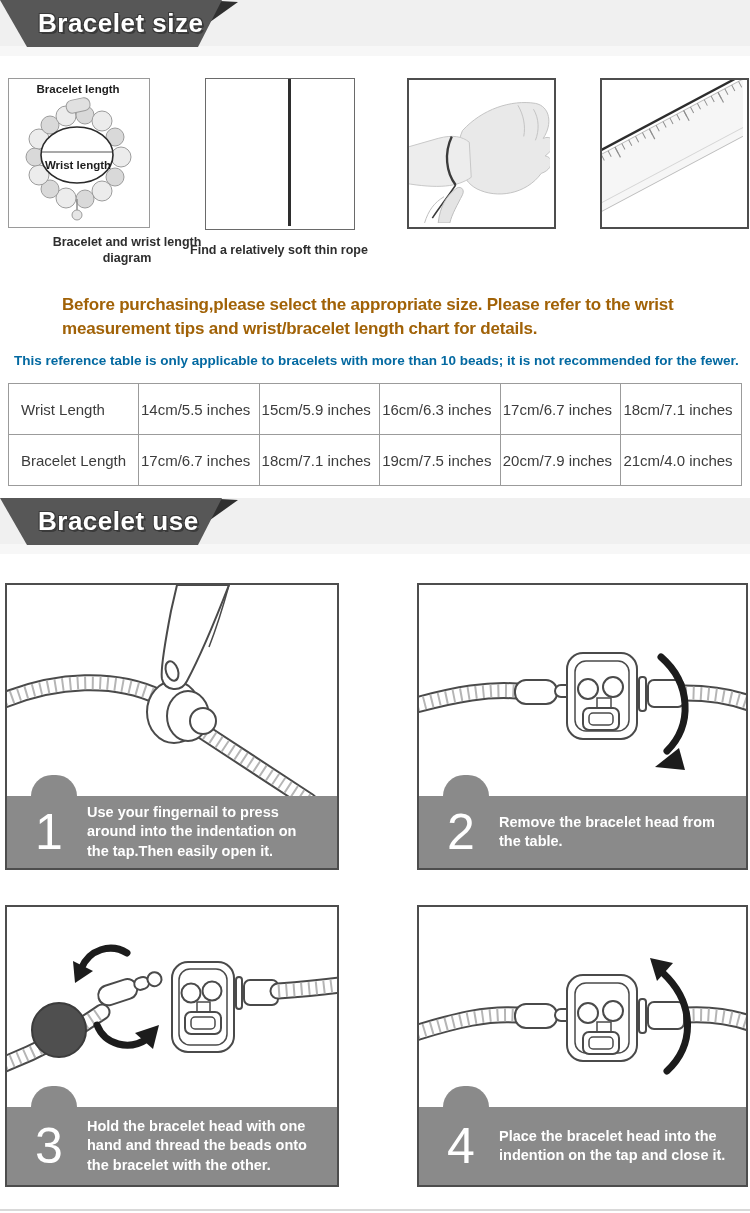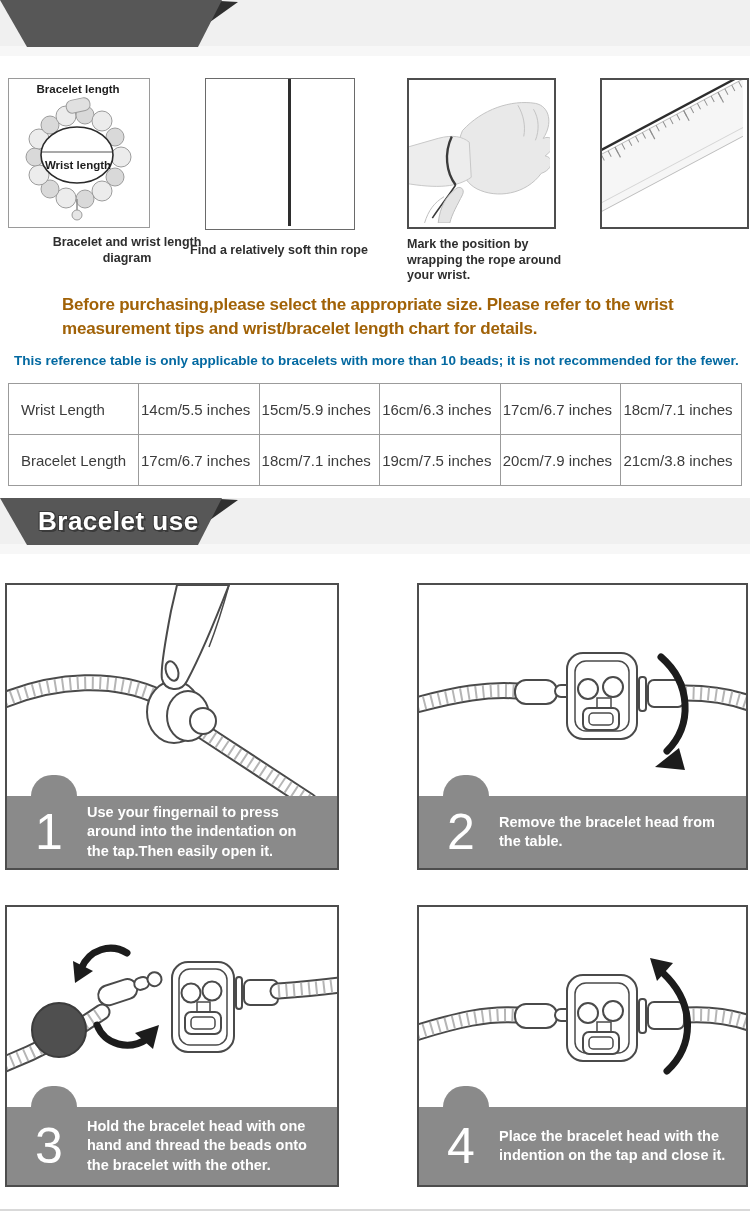--- a/index.html
+++ b/index.html
@@ -57,20 +57,21 @@
 <body>
 
 <div id="page">
 
   <div class="abs banner-strip" style="top:0;"></div>
   <div class="abs banner-strip2" style="top:46px;"></div>
   <svg class="abs banner-svg" style="top:0;" viewBox="0 0 245 52">
     <polygon points="202,0 238,2 210,22" fill="#2f2f2f"></polygon>
     <polygon points="0,0 222,0 198,47 27,47" fill="#575757"></polygon>
   </svg>
+  <div class="abs banner-label" style="top:8px;">Bracelet size</div>
 
   <div class="abs mbox" style="left:8px;top:78px;width:140px;height:148px;border-color:#9a9a9a;">
     <svg width="138" height="146" viewBox="0 0 138 146">
       <g stroke="#9c9c9c" stroke-width="1">
         <circle cx="112" cy="78" r="10" fill="#ececec"></circle>
           <circle cx="106" cy="98" r="9" fill="#d9d9d9"></circle>
         <circle cx="93" cy="112" r="10" fill="#ececec"></circle>
           <circle cx="76" cy="120" r="9" fill="#d9d9d9"></circle>
         <circle cx="57" cy="119" r="10" fill="#ececec"></circle>
           <circle cx="41" cy="110" r="9" fill="#d9d9d9"></circle>
@@ -104,21 +105,20 @@
       <path d="M 55 52 C 75 30 105 20 130 24 C 145 27 148 45 138 60 C 150 55 152 70 140 78 C 150 80 148 92 136 96 C 120 118 90 122 70 112 C 52 103 45 75 55 52 Z" fill="#e9e9e9" stroke="#c2c2c2"></path>
       <path d="M 112 26 C 118 36 120 48 118 58" fill="none" stroke="#c2c2c2"></path>
       <path d="M 128 30 C 134 40 134 52 130 62" fill="none" stroke="#c2c2c2"></path>
       <path d="M -5 70 L 30 60 C 45 56 55 58 62 64 L 64 100 C 50 110 30 112 -5 106 Z" fill="#ededed" stroke="#c6c6c6"></path>
       <path d="M 44 58 C 36 75 38 95 48 108" fill="none" stroke="#3b3b3b" stroke-width="2.4"></path>
       <path d="M 48 108 C 40 120 32 130 24 142" fill="none" stroke="#3b3b3b" stroke-width="1.6"></path>
       <path d="M 30 147 C 32 130 38 120 48 112 C 52 108 58 112 55 118 C 50 128 44 138 42 147 Z" fill="#e4e4e4" stroke="#bdbdbd"></path>
       <path d="M 16 147 C 20 134 26 126 36 120" fill="none" stroke="#bdbdbd"></path>
     </svg>
   </div>
-  <div class="abs mcap" style="left:407px;top:237px;width:158px;">Mark the position by wrapping the rope around your wrist.</div>
 
   <div class="abs mbox" style="left:600px;top:78px;width:145px;height:147px;border-color:#4d4d4d;border-width:2px;">
     <svg width="141" height="143" viewBox="0 0 145 147">
       <g transform="rotate(-28 72 74)">
         <line x1="-60" y1="38" x2="210" y2="38" stroke="#2d2d2d" stroke-width="2.4"></line>
         <rect x="-60" y="42" width="270" height="52" fill="#f6f6f6" stroke="#bcbcbc"></rect>
         <line x1="-60" y1="86" x2="210" y2="86" stroke="#d5d5d5"></line>
         <path d="M -58 45.5 H 210" stroke="#8f8f8f" stroke-width="7" stroke-dasharray="1 7" fill="none"></path>
         <path d="M -58 48 H 210" stroke="#8f8f8f" stroke-width="12" stroke-dasharray="1.2 38.8" fill="none"></path>
       </g>
@@ -137,21 +137,21 @@
       <td>16cm/6.3 inches</td>
       <td>17cm/6.7 inches</td>
       <td>18cm/7.1 inches</td>
     </tr>
     <tr>
       <td class="rowlabel">Bracelet Length</td>
       <td>17cm/6.7 inches</td>
       <td>18cm/7.1 inches</td>
       <td>19cm/7.5 inches</td>
       <td>20cm/7.9 inches</td>
-      <td>21cm/3.8 inches</td>
+      <td>21cm/4.0 inches</td>
     </tr>
   </tbody>
     </table>
 
   <div class="abs banner-strip" style="top:498px;"></div>
   <div class="abs banner-strip2" style="top:544px;"></div>
   <svg class="abs banner-svg" style="top:498px;" viewBox="0 0 245 52">
     <polygon points="202,0 238,2 210,22" fill="#2f2f2f"></polygon>
     <polygon points="0,0 222,0 198,47 27,47" fill="#575757"></polygon>
   </svg>
@@ -295,18 +295,18 @@
         <rect class="ln" x="229" y="95" width="36" height="27" rx="6"></rect>
       </g>
       <g>
         <path class="arrow" d="M 248 164 C 276 138 276 96 244 66"></path>
         <polygon class="ahead" points="231,51 254,56 238,74"></polygon>
       </g>
     </svg>
     <div class="step-caption" style="height:78px;">
       <div class="bump"></div>
       <div class="step-num">4</div>
-      <div class="step-text">Place the bracelet head with the indention on the tap and close it.</div>
+      <div class="step-text">Place the bracelet head into the indention on the tap and close it.</div>
     </div>
   </div>
 
   <div class="abs bottom-line"></div>
 </div>
 
 </body></html>

